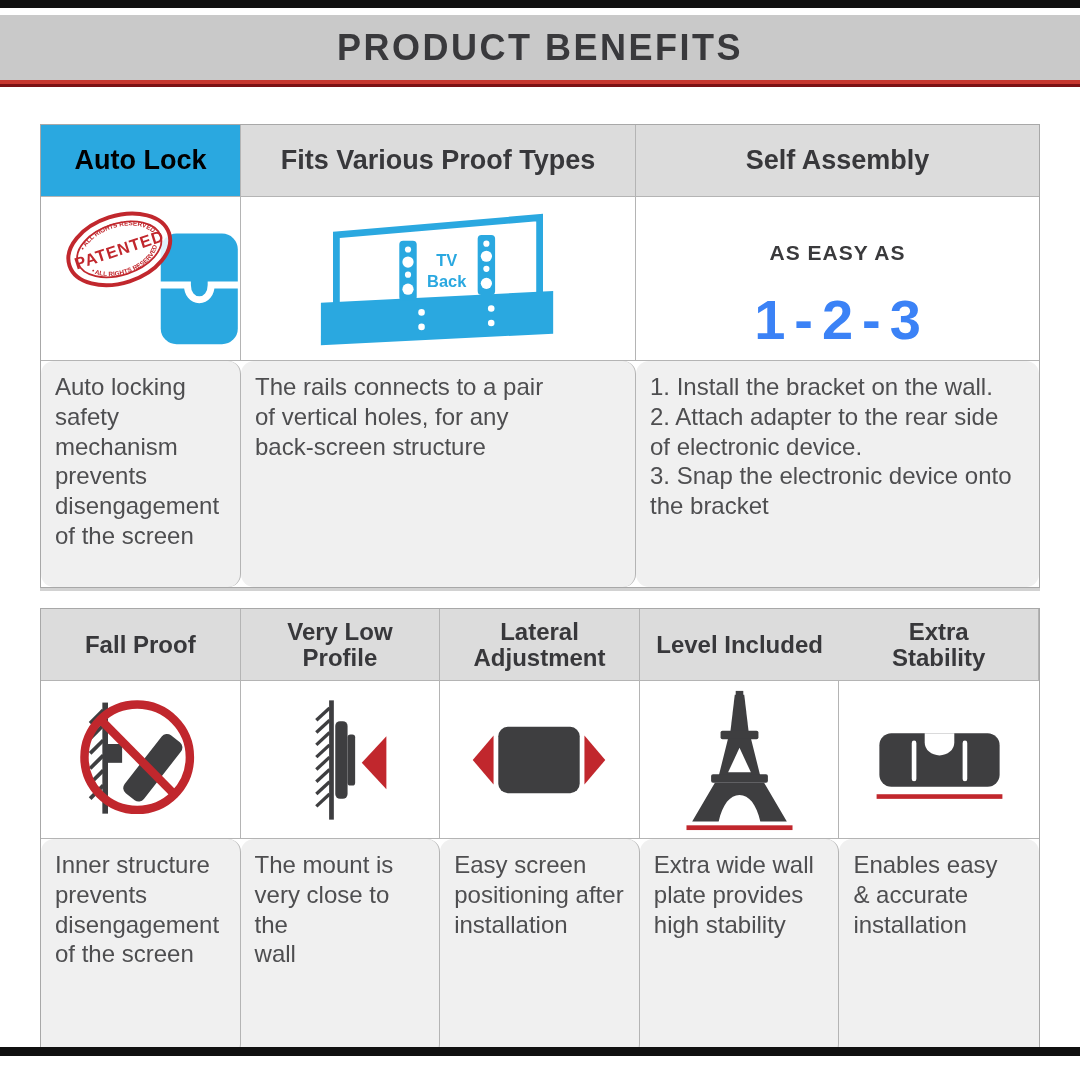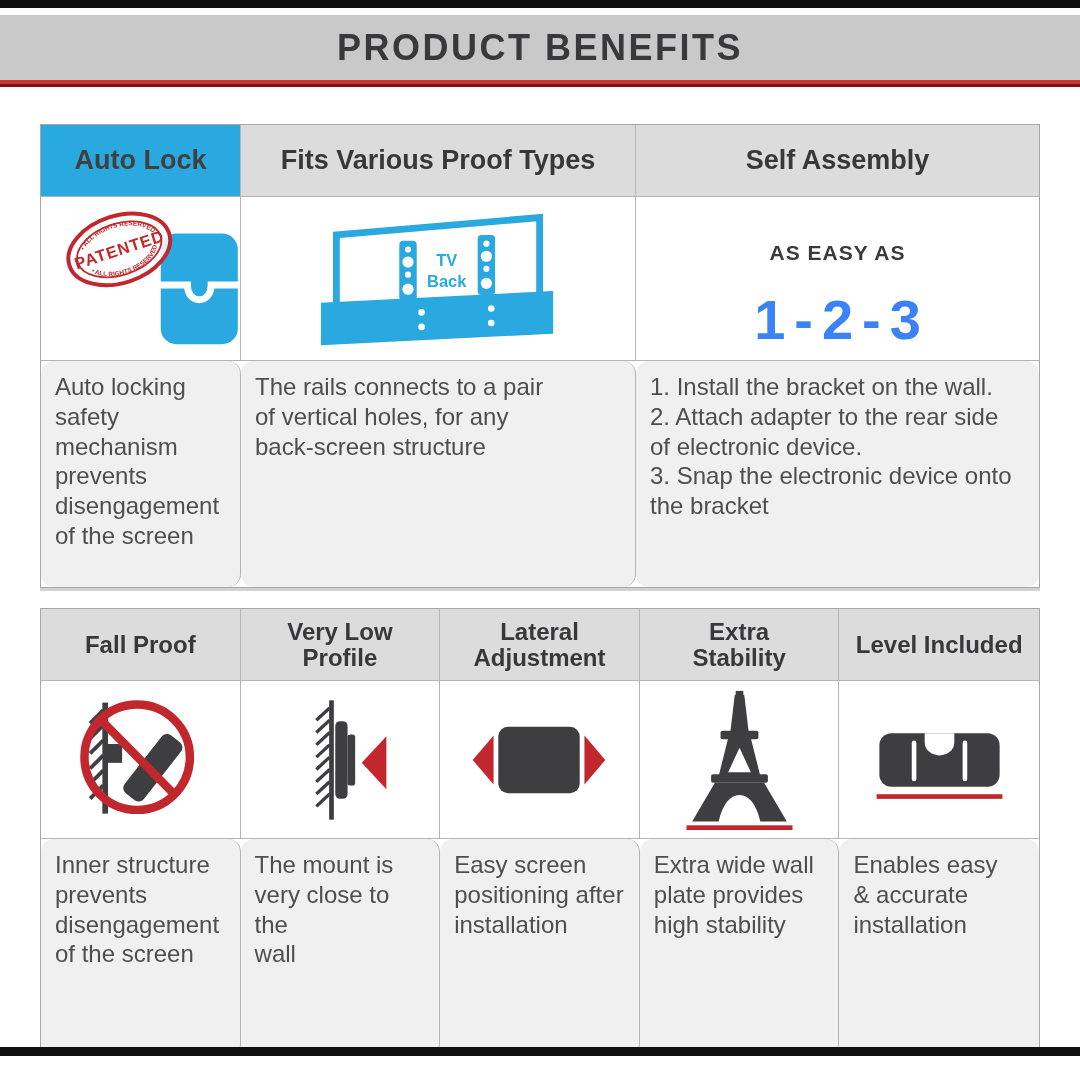--- a/index.html
+++ b/index.html
@@ -16,21 +16,21 @@
         box-sizing:border-box;position:absolute;left:40px;width:1000px;}
   .t1{top:124px;height:464px;grid-template-columns:200px 395px 1fr;grid-template-rows:72px 164px 1fr;}
   .t2{top:608px;height:450px;grid-template-columns:repeat(5,1fr);grid-template-rows:72px 158px 1fr;}
   .c{border-right:1px solid #b4b4b4;border-bottom:1px solid #b4b4b4;box-sizing:border-box;
         display:flex;align-items:center;justify-content:center;overflow:hidden;}
   .c.lastcol{border-right:none;}
   .c.lastrow{border-bottom:none;border-radius:13px;}
   .hdr{background:#dcdcdc;font-weight:700;font-size:27px;color:#38383b;text-align:center;
         line-height:1.08;white-space:pre-line;}
   .t2 .hdr{font-size:24px;}
-  .hdr.blue{background:#2aa8e0;color:#404040;}
+  .hdr.blue{background:#2aa8e0;color:#000000;}
   .iconc{background:#ffffff;}
   .desc{background:#f0f0f0;display:block;padding:11px 14px;font-size:24px;line-height:1.24;
         color:#4e4e50;white-space:pre-line;}
   .t1 .desc{font-size:24px;}
   .easy{display:flex;flex-direction:column;align-items:center;justify-content:center;gap:2px;}
   .easy-label{font-size:21px;font-weight:700;letter-spacing:1px;color:#3a3a3c;margin-top:36px;}
   .easy-num{font-size:56px;font-weight:700;letter-spacing:9px;color:#3b82f6;margin-right:-9px;margin-top:20px;}
   .stamp-text{font-weight:700;fill:#c1272d;}
   svg text{font-family:"Liberation Sans",sans-serif;}
 </style>
@@ -113,23 +113,23 @@
 the bracket</div>
   </div>
 
   <div class="tbl t2">
 
     <div class="c hdr">Fall Proof</div>
     <div class="c hdr">Very Low
 Profile</div>
     <div class="c hdr">Lateral
 Adjustment</div>
+    <div class="c hdr lastcol">Level Included</div>
     <div class="c hdr">Extra
 Stability</div>
-    <div class="c hdr lastcol">Level Included</div>
 
     <div class="c iconc">
       <svg width="160" height="142" viewBox="0 0 170 150">
         <g stroke="#3e3e40" stroke-width="4">
           <line x1="46" y1="22" x2="32" y2="36"></line>
             <line x1="46" y1="38" x2="32" y2="52"></line>
           <line x1="46" y1="54" x2="32" y2="68"></line>
             <line x1="46" y1="70" x2="32" y2="84"></line>
           <line x1="46" y1="86" x2="32" y2="100"></line>
             <line x1="46" y1="102" x2="32" y2="116"></line>

